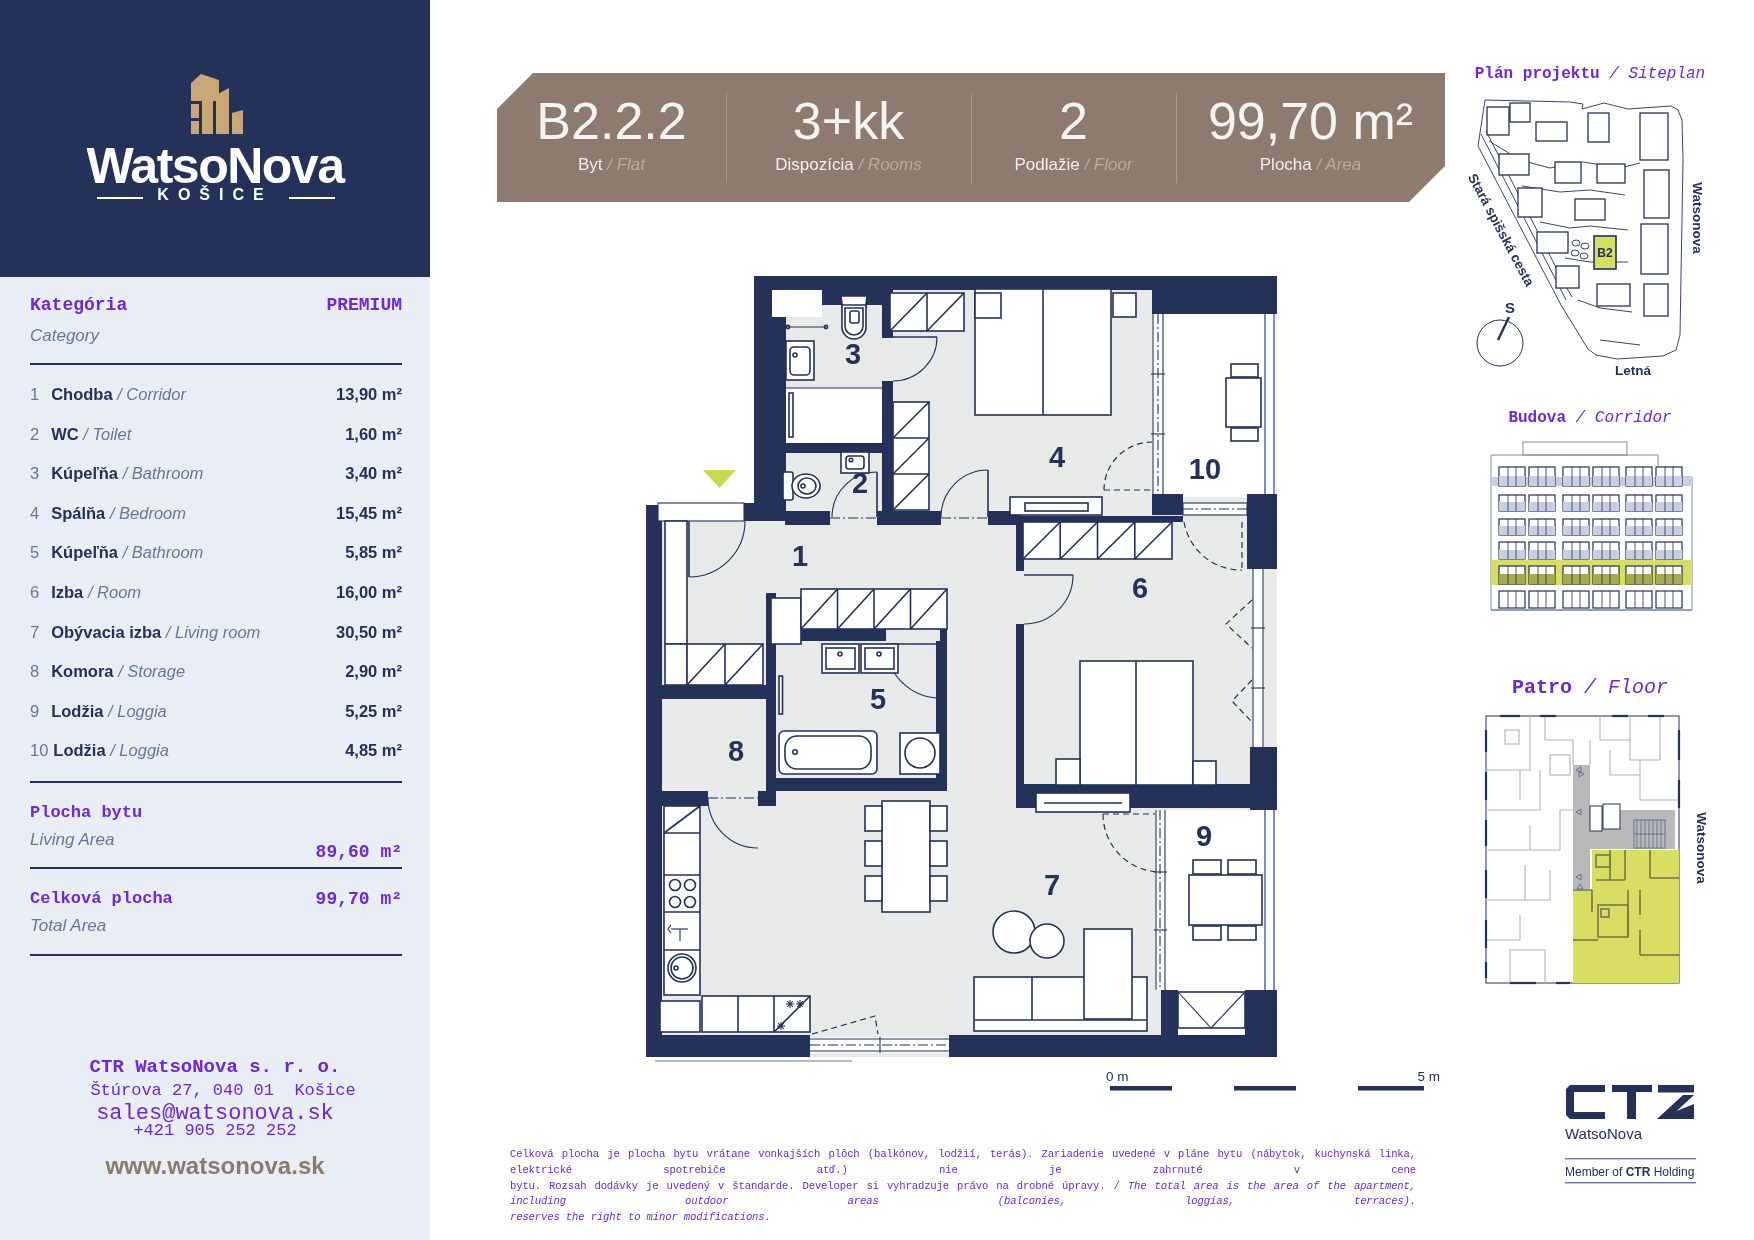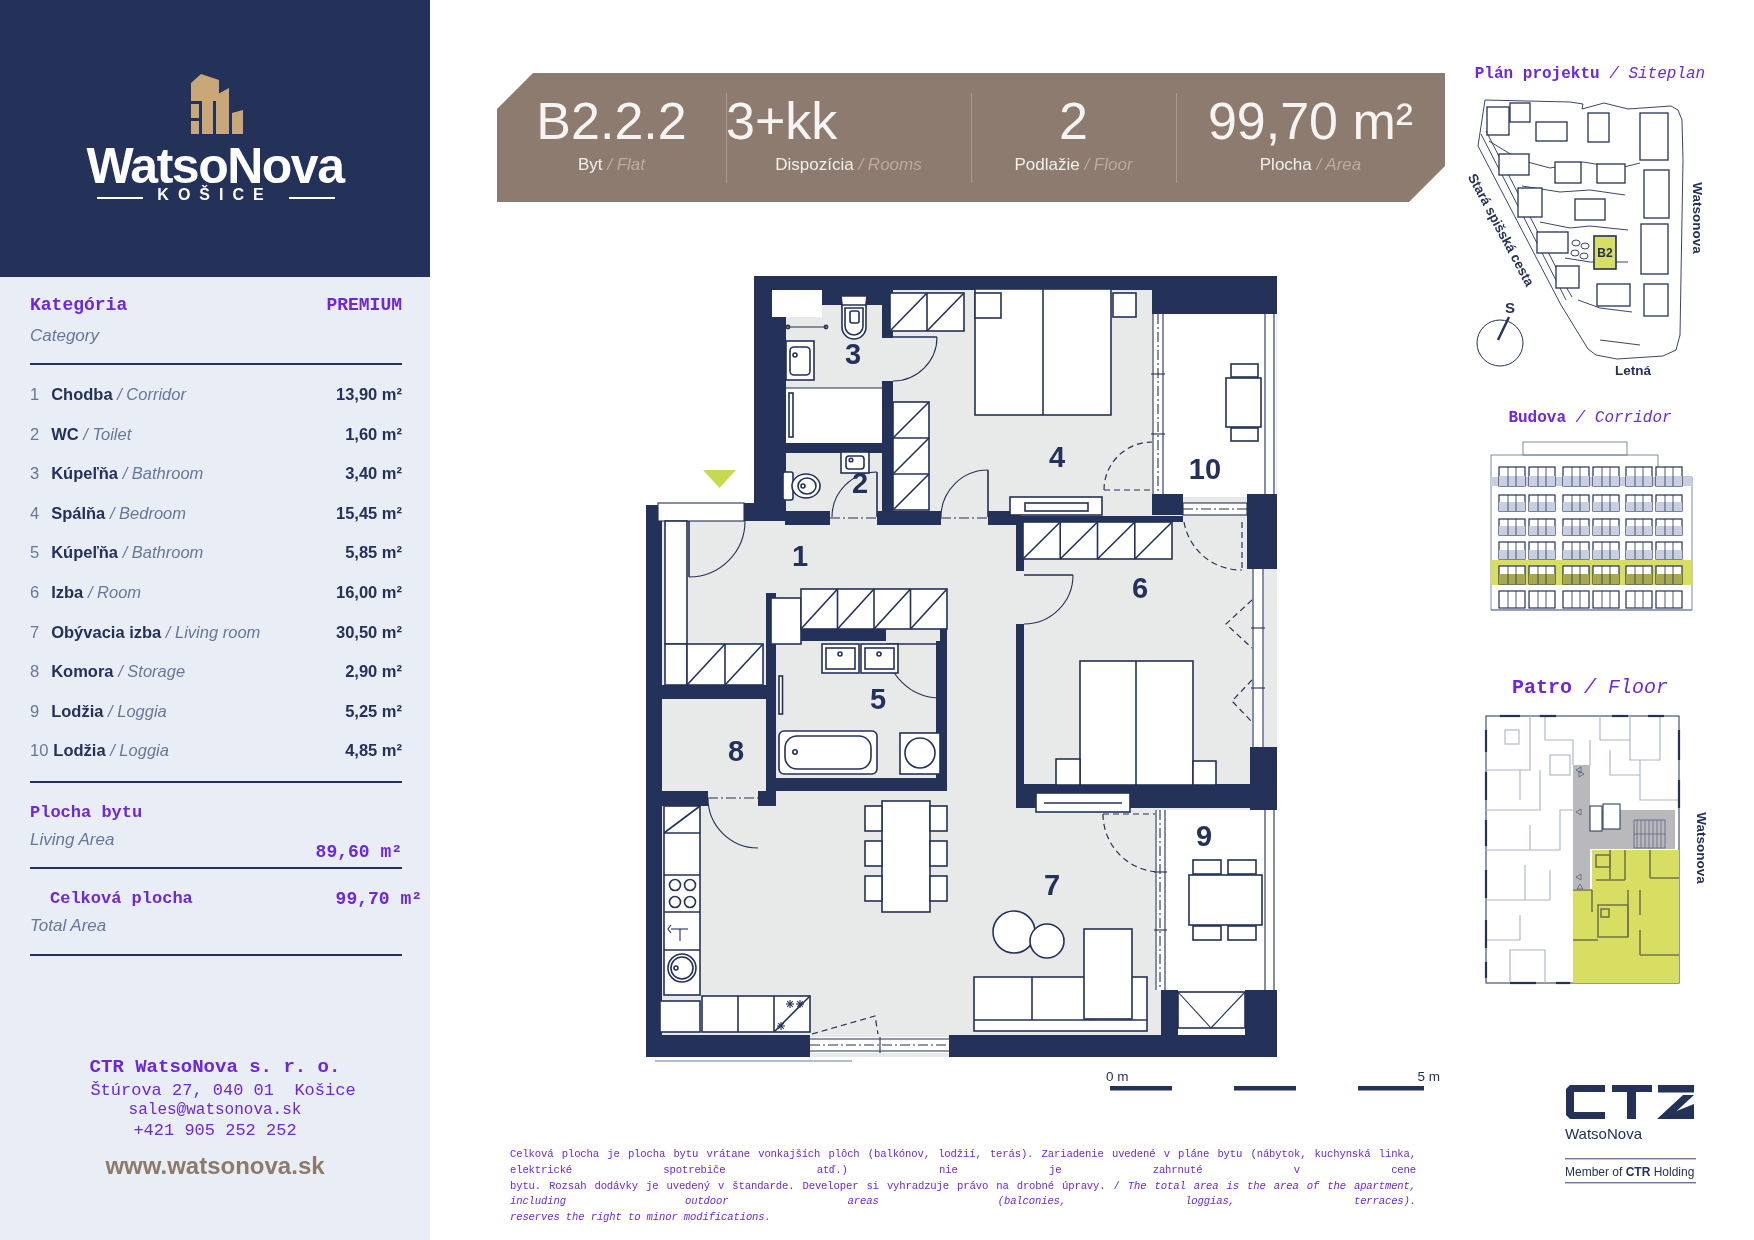--- a/index.html
+++ b/index.html
@@ -90,48 +90,48 @@
 </div>
 
 <div class="abs" style="left:30px;top:781px;width:372px;height:2px;background:#243158;"></div>
 
 <div class="abs navy" style="left:30px;top:803px;width:372px;font-size:17px;font-weight:700;">Plocha bytu<span style="float:right;font-size:18px;margin-top:39px;">89,60 m²</span></div>
 
 <div class="abs" style="left:30px;top:830px;font-size:17px;font-style:italic;color:#66779a;">Living Area</div>
 
 <div class="abs" style="left:30px;top:867px;width:372px;height:2px;background:#243158;"></div>
 
-<div class="abs navy" style="left:30px;top:889px;width:372px;font-size:17px;font-weight:700;margin-left:20px;">Celková plocha<span style="float:right;font-size:18px;">99,70 m²</span></div>
+<div class="abs navy" style="left:30px;top:889px;width:372px;font-size:17px;font-weight:700;">Celková plocha<span style="float:right;font-size:18px;">99,70 m²</span></div>
 
 <div class="abs" style="left:30px;top:916px;font-size:17px;font-style:italic;color:#66779a;">Total Area</div>
 
 <div class="abs" style="left:30px;top:954px;width:372px;height:2px;background:#243158;"></div>
 
 <div class="abs navy" style="left:0;top:1056px;width:430px;text-align:center;font-size:19px;font-weight:700;">CTR WatsoNova s. r. o.</div>
 
 <div class="abs navy" style="left:0;top:1081px;width:430px;text-align:center;font-size:17px;padding-left:8px;">Štúrova 27, 040 01&nbsp; Košice</div>
 
-<div class="abs navy" style="left:0;top:1101px;width:430px;text-align:center;font-size:16px;">sales@watsonova.sk</div>
+<div class="abs navy" style="left:0;top:1101px;width:430px;text-align:center;font-size:22px;">sales@watsonova.sk</div>
 
 <div class="abs navy" style="left:0;top:1121px;width:430px;text-align:center;font-size:17px;">+421 905 252 252</div>
 
 <div class="abs" style="left:0;top:1152px;width:430px;text-align:center;font-size:24px;font-weight:700;color:#8c7b6a;">www.watsonova.sk</div>
 
 <div class="abs" style="left:497px;top:73px;width:948px;height:129px;background:#8c7b6e;
   clip-path:polygon(36px 0, 948px 0, 948px 93px, 912px 129px, 0 129px, 0 36px);"></div>
 
 <div class="abs" style="left:726px;top:93px;width:1px;height:90px;background:#a79a8e;"></div>
 
 <div class="abs" style="left:971px;top:93px;width:1px;height:90px;background:#a79a8e;"></div>
 
 <div class="abs" style="left:1176px;top:93px;width:1px;height:90px;background:#a79a8e;"></div>
 
 <div class="abs" style="left:497px;top:91px;width:229px;text-align:center;color:#f6f4f2;font-size:52px;">B2.2.2</div>
 
-<div class="abs" style="left:726px;top:91px;width:245px;text-align:left;color:#f6f4f2;font-size:52px;">3+kk</div>
+<div class="abs" style="left:726px;top:91px;width:245px;text-align:center;color:#f6f4f2;font-size:52px;">3+kk</div>
 
 <div class="abs" style="left:971px;top:91px;width:205px;text-align:center;color:#f6f4f2;font-size:52px;">2</div>
 
 <div class="abs" style="left:1176px;top:91px;width:269px;text-align:center;color:#f6f4f2;font-size:52px;">99,70 m²</div>
 
 <div class="abs" style="left:497px;top:155px;width:229px;text-align:center;color:#f2efec;font-size:17px;">Byt<span style="color:#b9aca1;font-style:italic;"> / Flat</span></div>
 
 <div class="abs" style="left:726px;top:155px;width:245px;text-align:center;color:#f2efec;font-size:17px;">Dispozícia<span style="color:#b9aca1;font-style:italic;"> / Rooms</span></div>
 
 <div class="abs" style="left:971px;top:155px;width:205px;text-align:center;color:#f2efec;font-size:17px;">Podlažie<span style="color:#b9aca1;font-style:italic;"> / Floor</span></div>

